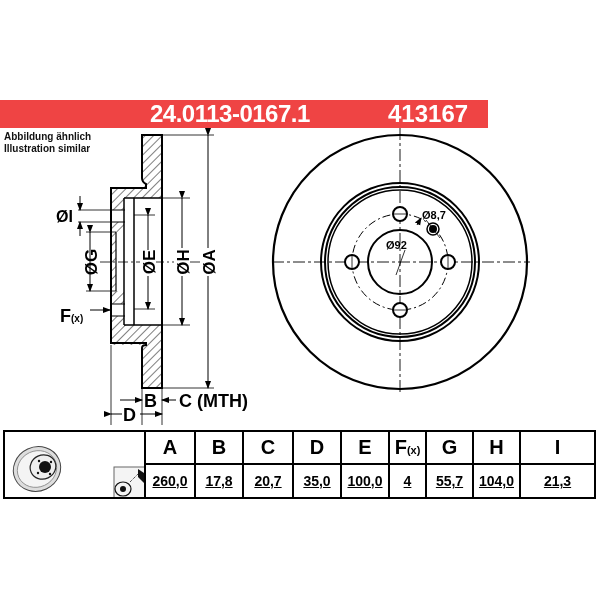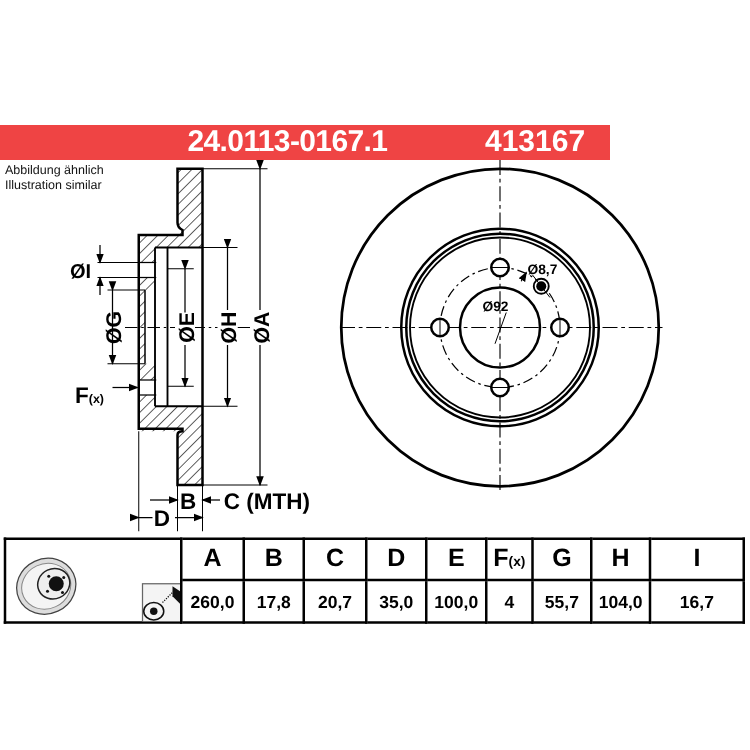--- a/index.html
+++ b/index.html
@@ -1,27 +1,27 @@
 <!DOCTYPE html>
 <html><head>
 <meta charset="utf-8">
 <style>
   html, body { margin:0; padding:0; background:#ffffff; }
   body { width:600px; height:600px; position:relative; overflow:hidden; font-family:"Liberation Sans", sans-serif; }
   .banner { position:absolute; left:0; top:100px; width:488px; height:28px; background:#ef4444; color:#fff;
             font-weight:bold; font-size:24px; line-height:28px; }
   .banner .pn { position:absolute; left:150px; top:0; letter-spacing:-0.5px; }
   .banner .alt { position:absolute; left:356px; top:0;margin-left:32px; }
-  .note { position:absolute; left:4px; top:131px; font-size:10px; font-weight:normal; line-height:12px; color:#111; }
+  .note { position:absolute; left:4px; top:131px; font-size:10px; font-weight:bold; line-height:12px; color:#111; }
   svg.draw { position:absolute; left:0; top:0; }
   .lbl { font-family:"Liberation Sans", sans-serif; font-weight:bold; fill:#000; }
   table.spec { position:absolute; left:3px; top:430px; border-collapse:collapse; }
   table.spec td { border:2px solid #000; text-align:center; font-family:"Liberation Sans", sans-serif; font-weight:bold; padding:0; }
   table.spec tr.hdr td { height:31px; font-size:20px; }
-  table.spec tr.val td { height:32px; font-size:14px; }
+  table.spec tr.val td { height:32px; font-size:14px;text-decoration:underline; }
   table.spec td.pic { border-right:2px solid #000; position:relative; }
   .fx { font-size:20px; }
   .fx small { font-size:11px; }
 </style>
 </head>
 <body>
 
 <div class="banner">
   <span class="pn">24.0113-0167.1</span>
   <span class="alt">413167</span>
@@ -178,16 +178,16 @@
   </tr>
   <tr class="val">
     <td>260,0</td>
     <td>17,8</td>
     <td>20,7</td>
     <td>35,0</td>
     <td>100,0</td>
     <td>4</td>
     <td>55,7</td>
     <td>104,0</td>
-    <td>16,7</td>
+    <td>21,3</td>
   </tr>
 </tbody>
   </table>
 
 </body></html>

